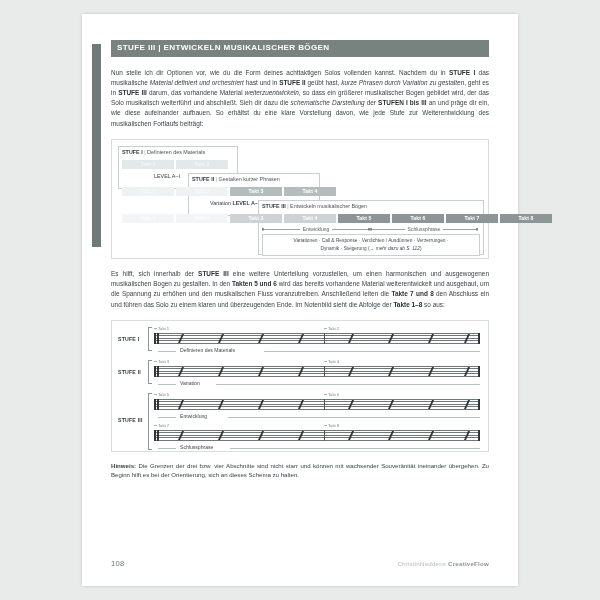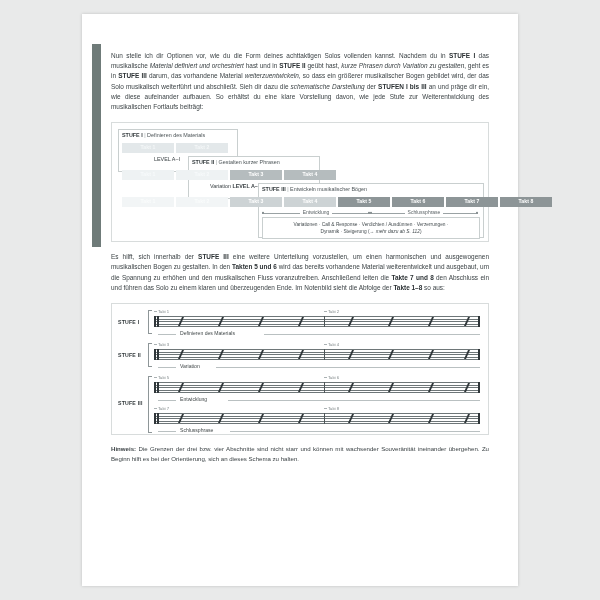--- a/index.html
+++ b/index.html
@@ -189,20 +189,21 @@
   .colophon{font-size:6.2px;color:#b4babb;letter-spacing:.2px;}
   .colophon b{color:#8d9496;font-weight:bold;}
 </style>
 </head>
 <body>
 
 <div class="page">
 
   <div class="content">
 
+    <div class="chapter-bar">STUFE III | ENTWICKELN MUSIKALISCHER BÖGEN</div>
 
     <div class="para">
       <span>Nun stelle ich dir Optionen vor, wie du die Form deines achttaktigen Solos vollenden kannst.</span>
       <span>Nachdem du in </span><b>STUFE I</b><span> das musikalische </span><i>Material definiert und orchestriert</i><span> hast und in </span><b>STUFE II</b><span> geübt hast, </span><i>kurze Phrasen durch Variation zu gestalten</i><span>, geht es in </span><b>STUFE III</b><span> darum, das vorhandene Material </span><i>weiterzuentwickeln</i><span>, so dass ein größerer musikalischer Bogen gebildet wird, der das Solo musikalisch weiterführt und abschließt.</span>
       <span>Sieh dir dazu die </span><i>schematische Darstellung</i><span> der </span><b>STUFEN I bis III</b><span> an und präge dir ein, wie diese aufeinander aufbauen. So erhältst du eine klare Vorstellung davon, wie jede Stufe zur Weiterentwicklung des musikalischen Fortlaufs beiträgt:</span>
     </div>
 
     <div class="schema">
 
       <div class="stufe-panel" style="left:6px;top:6px;width:118px;height:41px;"></div>
@@ -390,16 +391,22 @@
       <div class="phase-rule" style="left:118px;top:127px;width:250px;"></div>
 
     </div>
 
     <div class="hinweis">
       <b>Hinweis:</b><span> Die Grenzen der drei bzw. vier Abschnitte sind nicht starr und können mit wachsender Souveränität ineinander übergehen. Zu Beginn hilft es bei der Orientierung, sich an dieses Schema zu halten.</span>
     </div>
 
   </div>
 
+  <div class="footer">
+    <div class="pagenum">108</div>
+    <div class="colophon">
+      <span>ChristinNeddens </span><b>CreativeFlow</b>
+    </div>
+  </div>
 
 </div>
 
 <div class="edge-tab"></div>
 
 </body></html>

